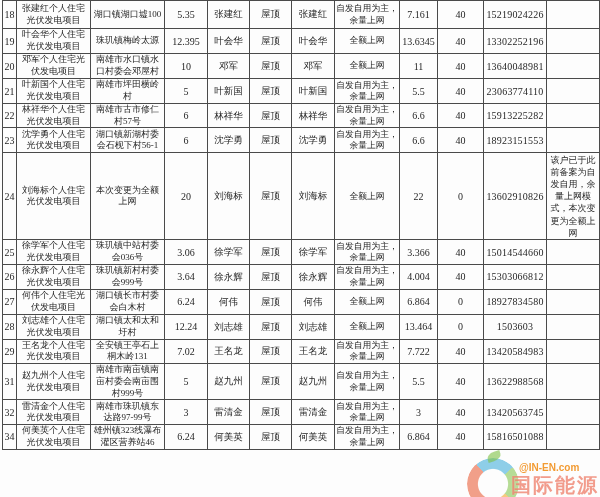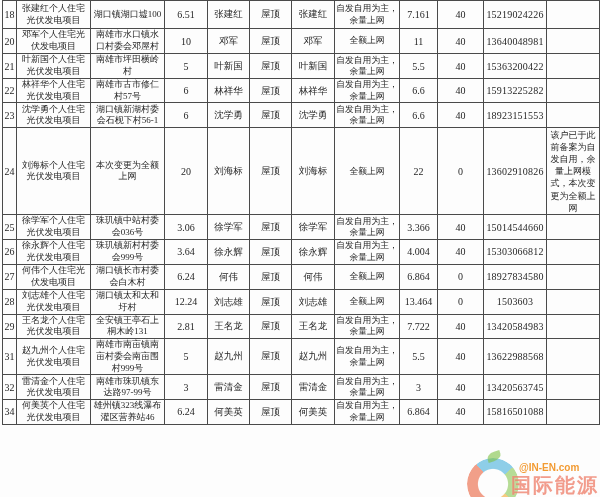--- a/index.html
+++ b/index.html
@@ -47,28 +47,42 @@
         <col style="width:38px">
       <col style="width:46px">
         <col style="width:63px">
         <col style="width:53px">
     </colgroup>
     <tbody id="rows">
         <tr style="height: 28px;">
           <td class="c-no">18</td>
           <td class="c-project">张建红个人住宅光伏发电项目</td>
           <td class="c-address">湖口镇湖口墟100</td>
-          <td class="c-capacity">6.51</td>
+          <td class="c-capacity">5.35</td>
           <td class="c-owner">张建红</td>
           <td class="c-site_type">屋顶</td>
           <td class="c-applicant">张建红</td>
           <td class="c-mode">自发自用为主，余量上网</td>
           <td class="c-total_capacity">7.161</td>
           <td class="c-subsidy">40</td>
           <td class="c-phone">15219024226</td>
+          <td class="c-remark"></td>
+        </tr>
+        <tr style="height: 25px;">
+          <td class="c-no">19</td>
+          <td class="c-project">叶会华个人住宅光伏发电项目</td>
+          <td class="c-address">珠玑镇梅岭太源</td>
+          <td class="c-capacity">12.395</td>
+          <td class="c-owner">叶会华</td>
+          <td class="c-site_type">屋顶</td>
+          <td class="c-applicant">叶会华</td>
+          <td class="c-mode">全额上网</td>
+          <td class="c-total_capacity">13.6345</td>
+          <td class="c-subsidy">40</td>
+          <td class="c-phone">13302252196</td>
           <td class="c-remark"></td>
         </tr>
         <tr style="height: 25px;">
           <td class="c-no">20</td>
           <td class="c-project">邓军个人住宅光伏发电项目</td>
           <td class="c-address">南雄市水口镇水口村委会邓屋村</td>
           <td class="c-capacity">10</td>
           <td class="c-owner">邓军</td>
           <td class="c-site_type">屋顶</td>
           <td class="c-applicant">邓军</td>
@@ -82,21 +96,21 @@
           <td class="c-no">21</td>
           <td class="c-project">叶新国个人住宅光伏发电项目</td>
           <td class="c-address">南雄市坪田横岭村</td>
           <td class="c-capacity">5</td>
           <td class="c-owner">叶新国</td>
           <td class="c-site_type">屋顶</td>
           <td class="c-applicant">叶新国</td>
           <td class="c-mode">自发自用为主，余量上网</td>
           <td class="c-total_capacity">5.5</td>
           <td class="c-subsidy">40</td>
-          <td class="c-phone">15363200422</td>
+          <td class="c-phone">23063774110</td>
           <td class="c-remark"></td>
         </tr>
         <tr style="height: 24px;">
           <td class="c-no">22</td>
           <td class="c-project">林祥华个人住宅光伏发电项目</td>
           <td class="c-address">南雄市古市修仁村57号</td>
           <td class="c-capacity">6</td>
           <td class="c-owner">林祥华</td>
           <td class="c-site_type">屋顶</td>
           <td class="c-applicant">林祥华</td>
@@ -187,21 +201,21 @@
           <td class="c-mode">全额上网</td>
           <td class="c-total_capacity">13.464</td>
           <td class="c-subsidy">0</td>
           <td class="c-phone">1503603</td>
           <td class="c-remark"></td>
         </tr>
         <tr style="height: 23px;">
           <td class="c-no">29</td>
           <td class="c-project">王名龙个人住宅光伏发电项目</td>
           <td class="c-address">全安镇王亭石上桐木岭131</td>
-          <td class="c-capacity">2.81</td>
+          <td class="c-capacity">7.02</td>
           <td class="c-owner">王名龙</td>
           <td class="c-site_type">屋顶</td>
           <td class="c-applicant">王名龙</td>
           <td class="c-mode">自发自用为主，余量上网</td>
           <td class="c-total_capacity">7.722</td>
           <td class="c-subsidy">40</td>
           <td class="c-phone">13420584983</td>
           <td class="c-remark"></td>
         </tr>
         <tr style="height: 35px;">

